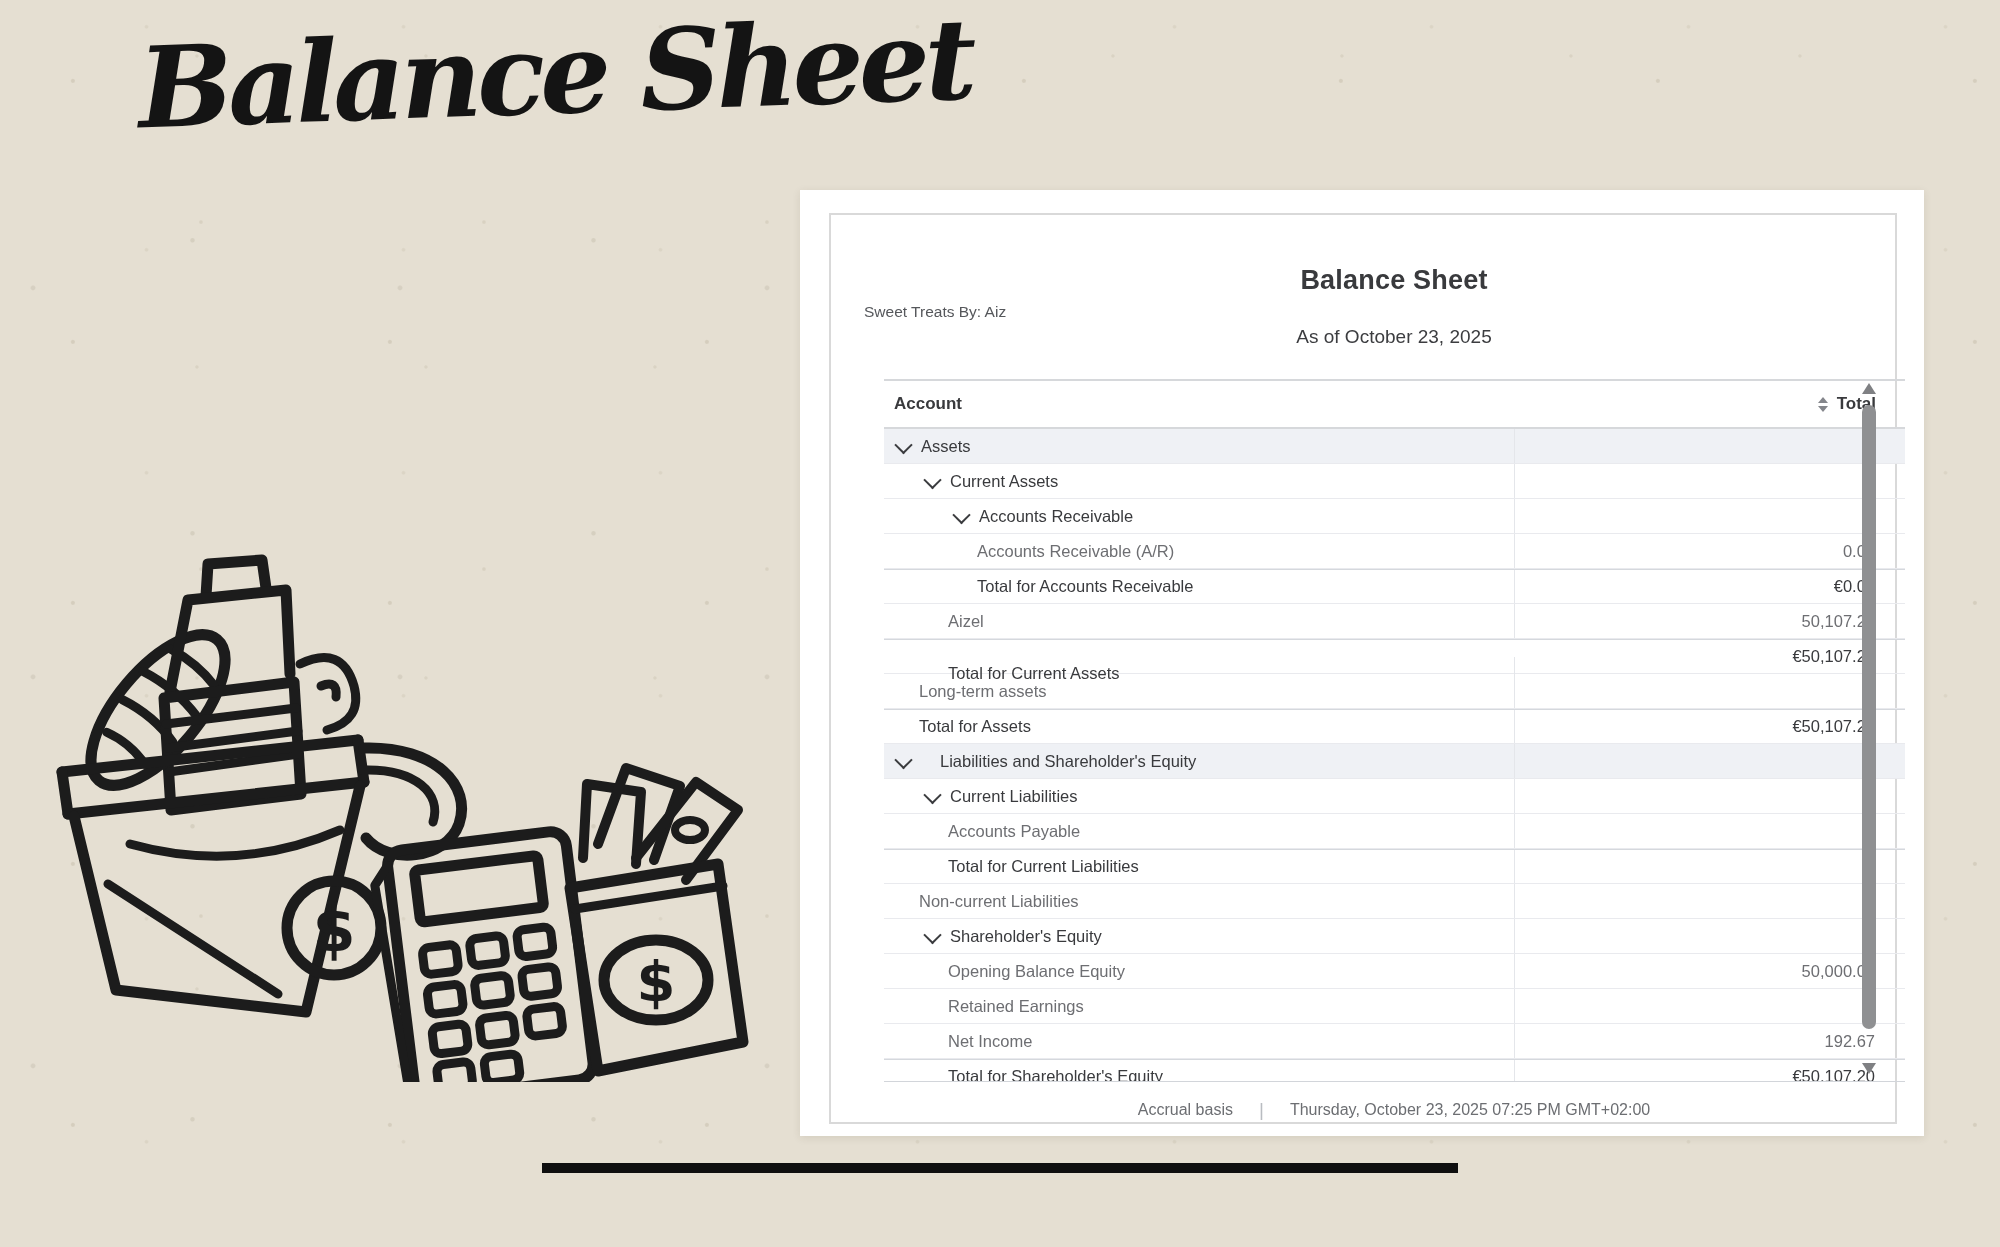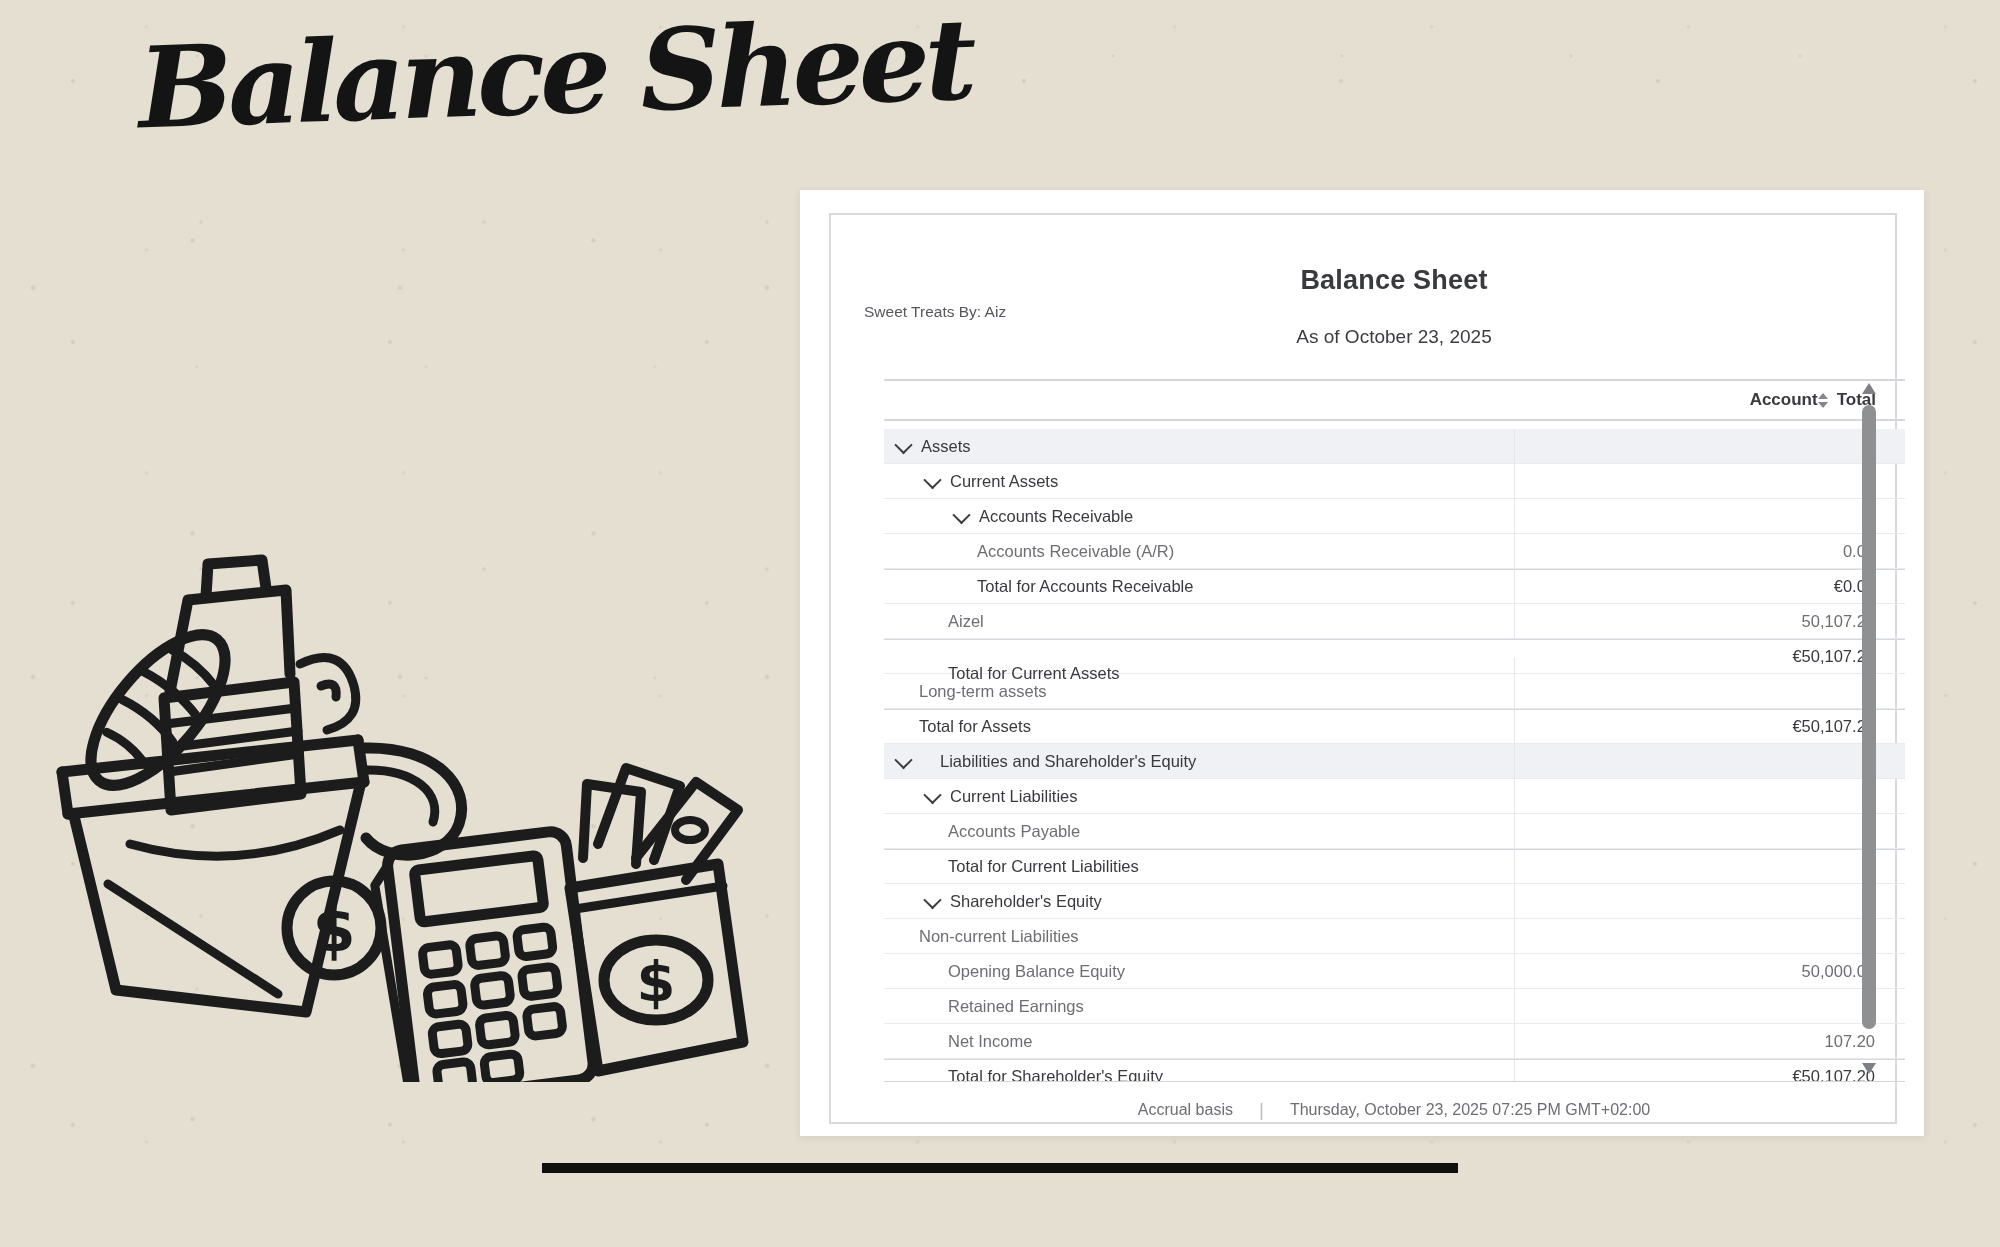--- a/index.html
+++ b/index.html
@@ -39,23 +39,23 @@
     border:2px solid #d9d9d9;background:#fff;box-sizing:border-box;
   }
   .rpt-title{position:absolute;left:29px;top:50px;width:1068px;text-align:center;
     font-size:27px;font-weight:bold;color:#393a3d;letter-spacing:.2px;}
   .rpt-sub{position:absolute;left:33px;top:88px;width:1068px;
     font-size:15.5px;color:#55575b;}
   .rpt-asof{position:absolute;left:29px;top:111px;width:1068px;text-align:center;
     font-size:19px;color:#3c3d40;}
 
   .tbl-header{
-    position:absolute;left:53px;top:164px;width:1021px;height:42px;box-sizing:border-box;
+    position:absolute;left:53px;top:164px;width:1021px;height:50px;box-sizing:border-box;
     border-top:2px solid #d6d8db;border-bottom:2px solid #d6d8db;
-    display:flex;align-items:center;justify-content:flex-end;
+    display:flex;align-items:center;justify-content:space-between;
   }
   .th-account{font-size:17px;font-weight:bold;color:#393a3d;padding-left:10px;}
   .th-total-wrap{display:flex;align-items:center;gap:9px;padding-right:29px;cursor:pointer;}
   .sort-icon{display:flex;flex-direction:column;align-items:center;gap:3px;}
   .sort-icon .up{width:0;height:0;border-left:5px solid transparent;border-right:5px solid transparent;border-bottom:6px solid #84868b;}
   .sort-icon .down{width:0;height:0;border-left:5px solid transparent;border-right:5px solid transparent;border-top:6px solid #84868b;}
   .th-total{font-size:17px;font-weight:bold;color:#393a3d;}
 
   .rows-viewport{
     position:absolute;left:53px;top:214px;width:1021px;height:653px;
@@ -292,58 +292,58 @@
   </div>
 
   <div class="row bold totalrow">
     <div class="cell-label" style="padding-left: 64px;">
 
       <span class="lbl">Total for Current Liabilities</span>
     </div>
     <div class="cell-value">–</div>
   </div>
 
+  <div class="row">
+    <div class="cell-label" style="padding-left: 35px;">
+
+      <span class="lbl">Non-current Liabilities</span>
+    </div>
+    <div class="cell-value">–</div>
+  </div>
+
   <div class="row bold">
     <div class="cell-label" style="padding-left: 42px;">
       <span class="chev"></span>
       <span class="lbl">Shareholder's Equity</span>
     </div>
     <div class="cell-value"></div>
   </div>
 
   <div class="row">
-    <div class="cell-label" style="padding-left: 35px;">
-
-      <span class="lbl">Non-current Liabilities</span>
-    </div>
-    <div class="cell-value">–</div>
-  </div>
-
-  <div class="row">
     <div class="cell-label" style="padding-left: 64px;">
 
       <span class="lbl">Opening Balance Equity</span>
     </div>
     <div class="cell-value">50,000.00</div>
   </div>
 
   <div class="row">
     <div class="cell-label" style="padding-left: 64px;">
 
       <span class="lbl">Retained Earnings</span>
     </div>
     <div class="cell-value">–</div>
   </div>
 
   <div class="row">
     <div class="cell-label" style="padding-left: 64px;">
 
       <span class="lbl">Net Income</span>
     </div>
-    <div class="cell-value">107.20</div>
+    <div class="cell-value">192.67</div>
   </div>
 
   <div class="row bold totalrow">
     <div class="cell-label" style="padding-left: 64px;">
 
       <span class="lbl">Total for Shareholder's Equity</span>
     </div>
     <div class="cell-value">€50,107.20</div>
   </div>
 </div>

